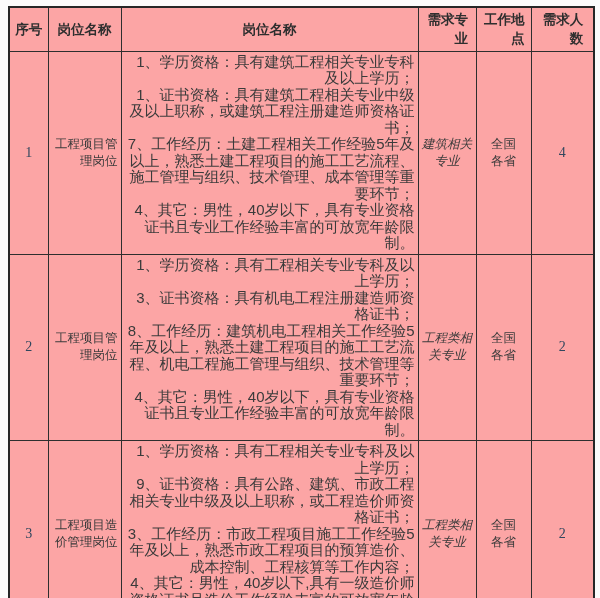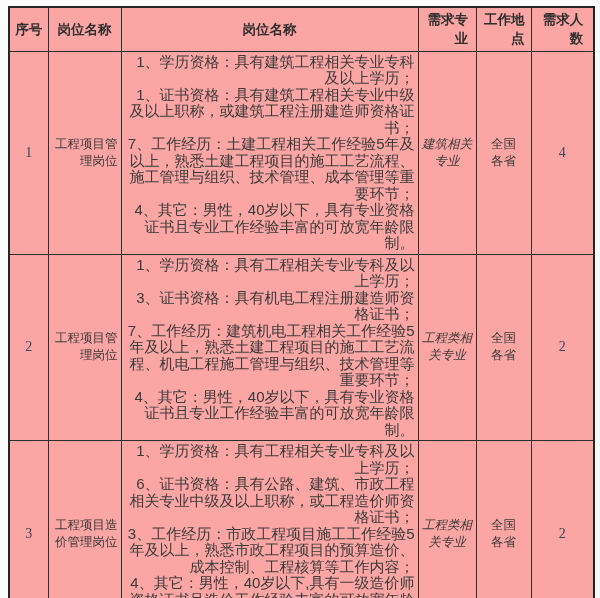--- a/index.html
+++ b/index.html
@@ -138,34 +138,34 @@
         <td class="col-loc">全国各省</td>
         <td class="col-count">4</td>
       </tr>
 
       <tr class="r2">
         <td class="col-no">2</td>
         <td class="col-pos">工程项目管理岗位</td>
         <td class="col-req">
           <p>1、学历资格：具有工程相关专业专科及以上学历；</p>
           <p>3、证书资格：具有机电工程注册建造师资格证书；</p>
-          <p>7、工作经历：建筑机电工程相关工作经验5年及以上，熟悉土建工程项目的施工工艺流程、机电工程施工管理与组织、技术管理等重要环节；</p>
+          <p>8、工作经历：建筑机电工程相关工作经验5年及以上，熟悉土建工程项目的施工工艺流程、机电工程施工管理与组织、技术管理等重要环节；</p>
           <p>4、其它：男性，40岁以下，具有专业资格证书且专业工作经验丰富的可放宽年龄限制。</p>
         </td>
         <td class="col-major">工程类相关专业</td>
         <td class="col-loc">全国各省</td>
         <td class="col-count">2</td>
       </tr>
 
       <tr class="r3">
         <td class="col-no">3</td>
         <td class="col-pos">工程项目造价管理岗位</td>
         <td class="col-req">
           <p>1、学历资格：具有工程相关专业专科及以上学历；</p>
-          <p>6、证书资格：具有公路、建筑、市政工程相关专业中级及以上职称，或工程造价师资格证书；</p>
+          <p>9、证书资格：具有公路、建筑、市政工程相关专业中级及以上职称，或工程造价师资格证书；</p>
           <p>3、工作经历：市政工程项目施工工作经验5年及以上，熟悉市政工程项目的预算造价、成本控制、工程核算等工作内容；</p>
           <p>4、其它：男性，40岁以下,具有一级造价师资格证书且造价工作经验丰富的可放宽年龄限制。</p>
         </td>
         <td class="col-major">工程类相关专业</td>
         <td class="col-loc">全国各省</td>
         <td class="col-count">2</td>
       </tr>
     </tbody>
   </table>
 </div>

